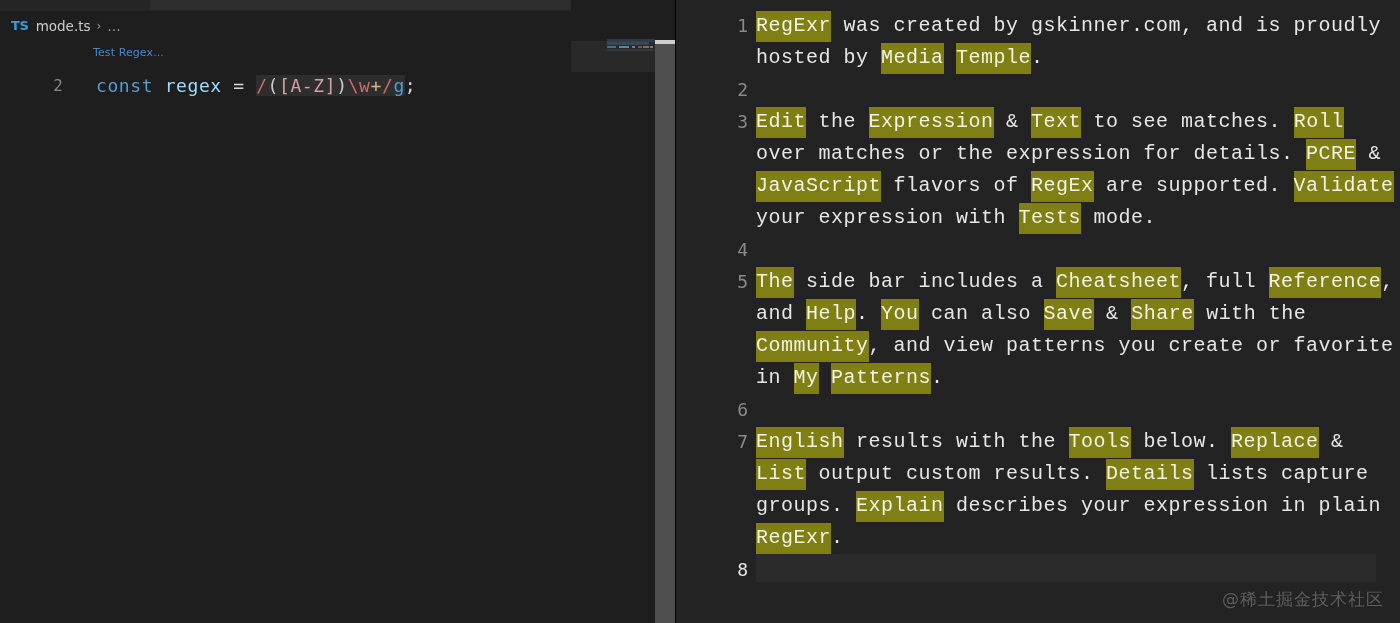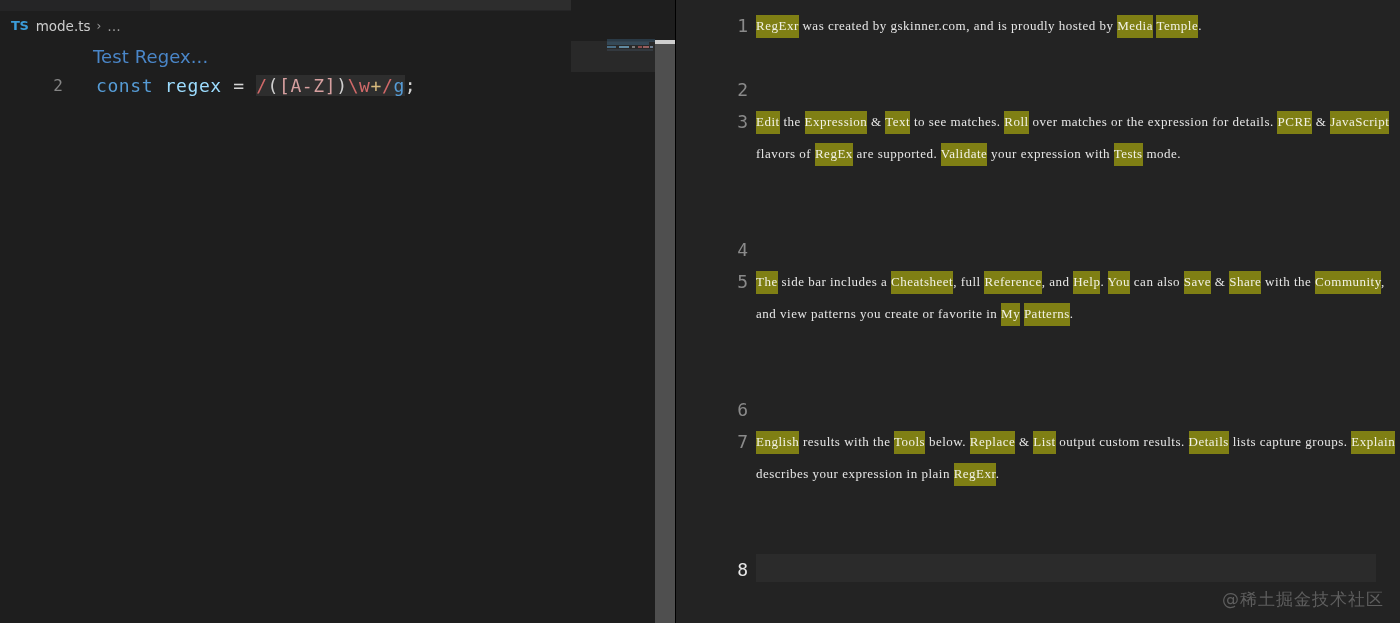--- a/index.html
+++ b/index.html
@@ -74,21 +74,21 @@
     position: absolute;
     left: 0; top: 40px;
     width: 676px;
     height: 583px;
     background: #1e1e1e;
   }
   .codelens {
     position: absolute;
     left: 93px; top: 6px;
     font-family: "DejaVu Sans", sans-serif;
-    font-size: 18px;
+    font-size: 11px;
     color: #4a86c8;
     letter-spacing: 0.1px;
   }
   .code-line {
     position: absolute;
     left: 0; top: 31px;
     width: 676px;
     height: 28px;
     display: flex;
     align-items: center;
@@ -199,22 +199,22 @@
     padding-right: 8px;
     box-sizing: border-box;
     font-family: "DejaVu Sans Mono", monospace;
     font-size: 18px;
     color: #8a8a8a;
     line-height: 32px;
   }
   .rp-gutter.active { color: #e8e8e8; }
   .rp-text {
     flex: 1 1 auto;
-    font-family: Liberation Serif, serif;
-    font-size: 13px;
+    font-family: Liberation Mono, monospace;
+    font-size: 20px;
     line-height: 32px;
     color: #e6e6e6;
     letter-spacing: 0.5px;
     white-space: pre-wrap;
     padding-left: 0px;
     padding-right: 0px;
     width: 644px;
     overflow: hidden;
   }
   .rp-text mark {

